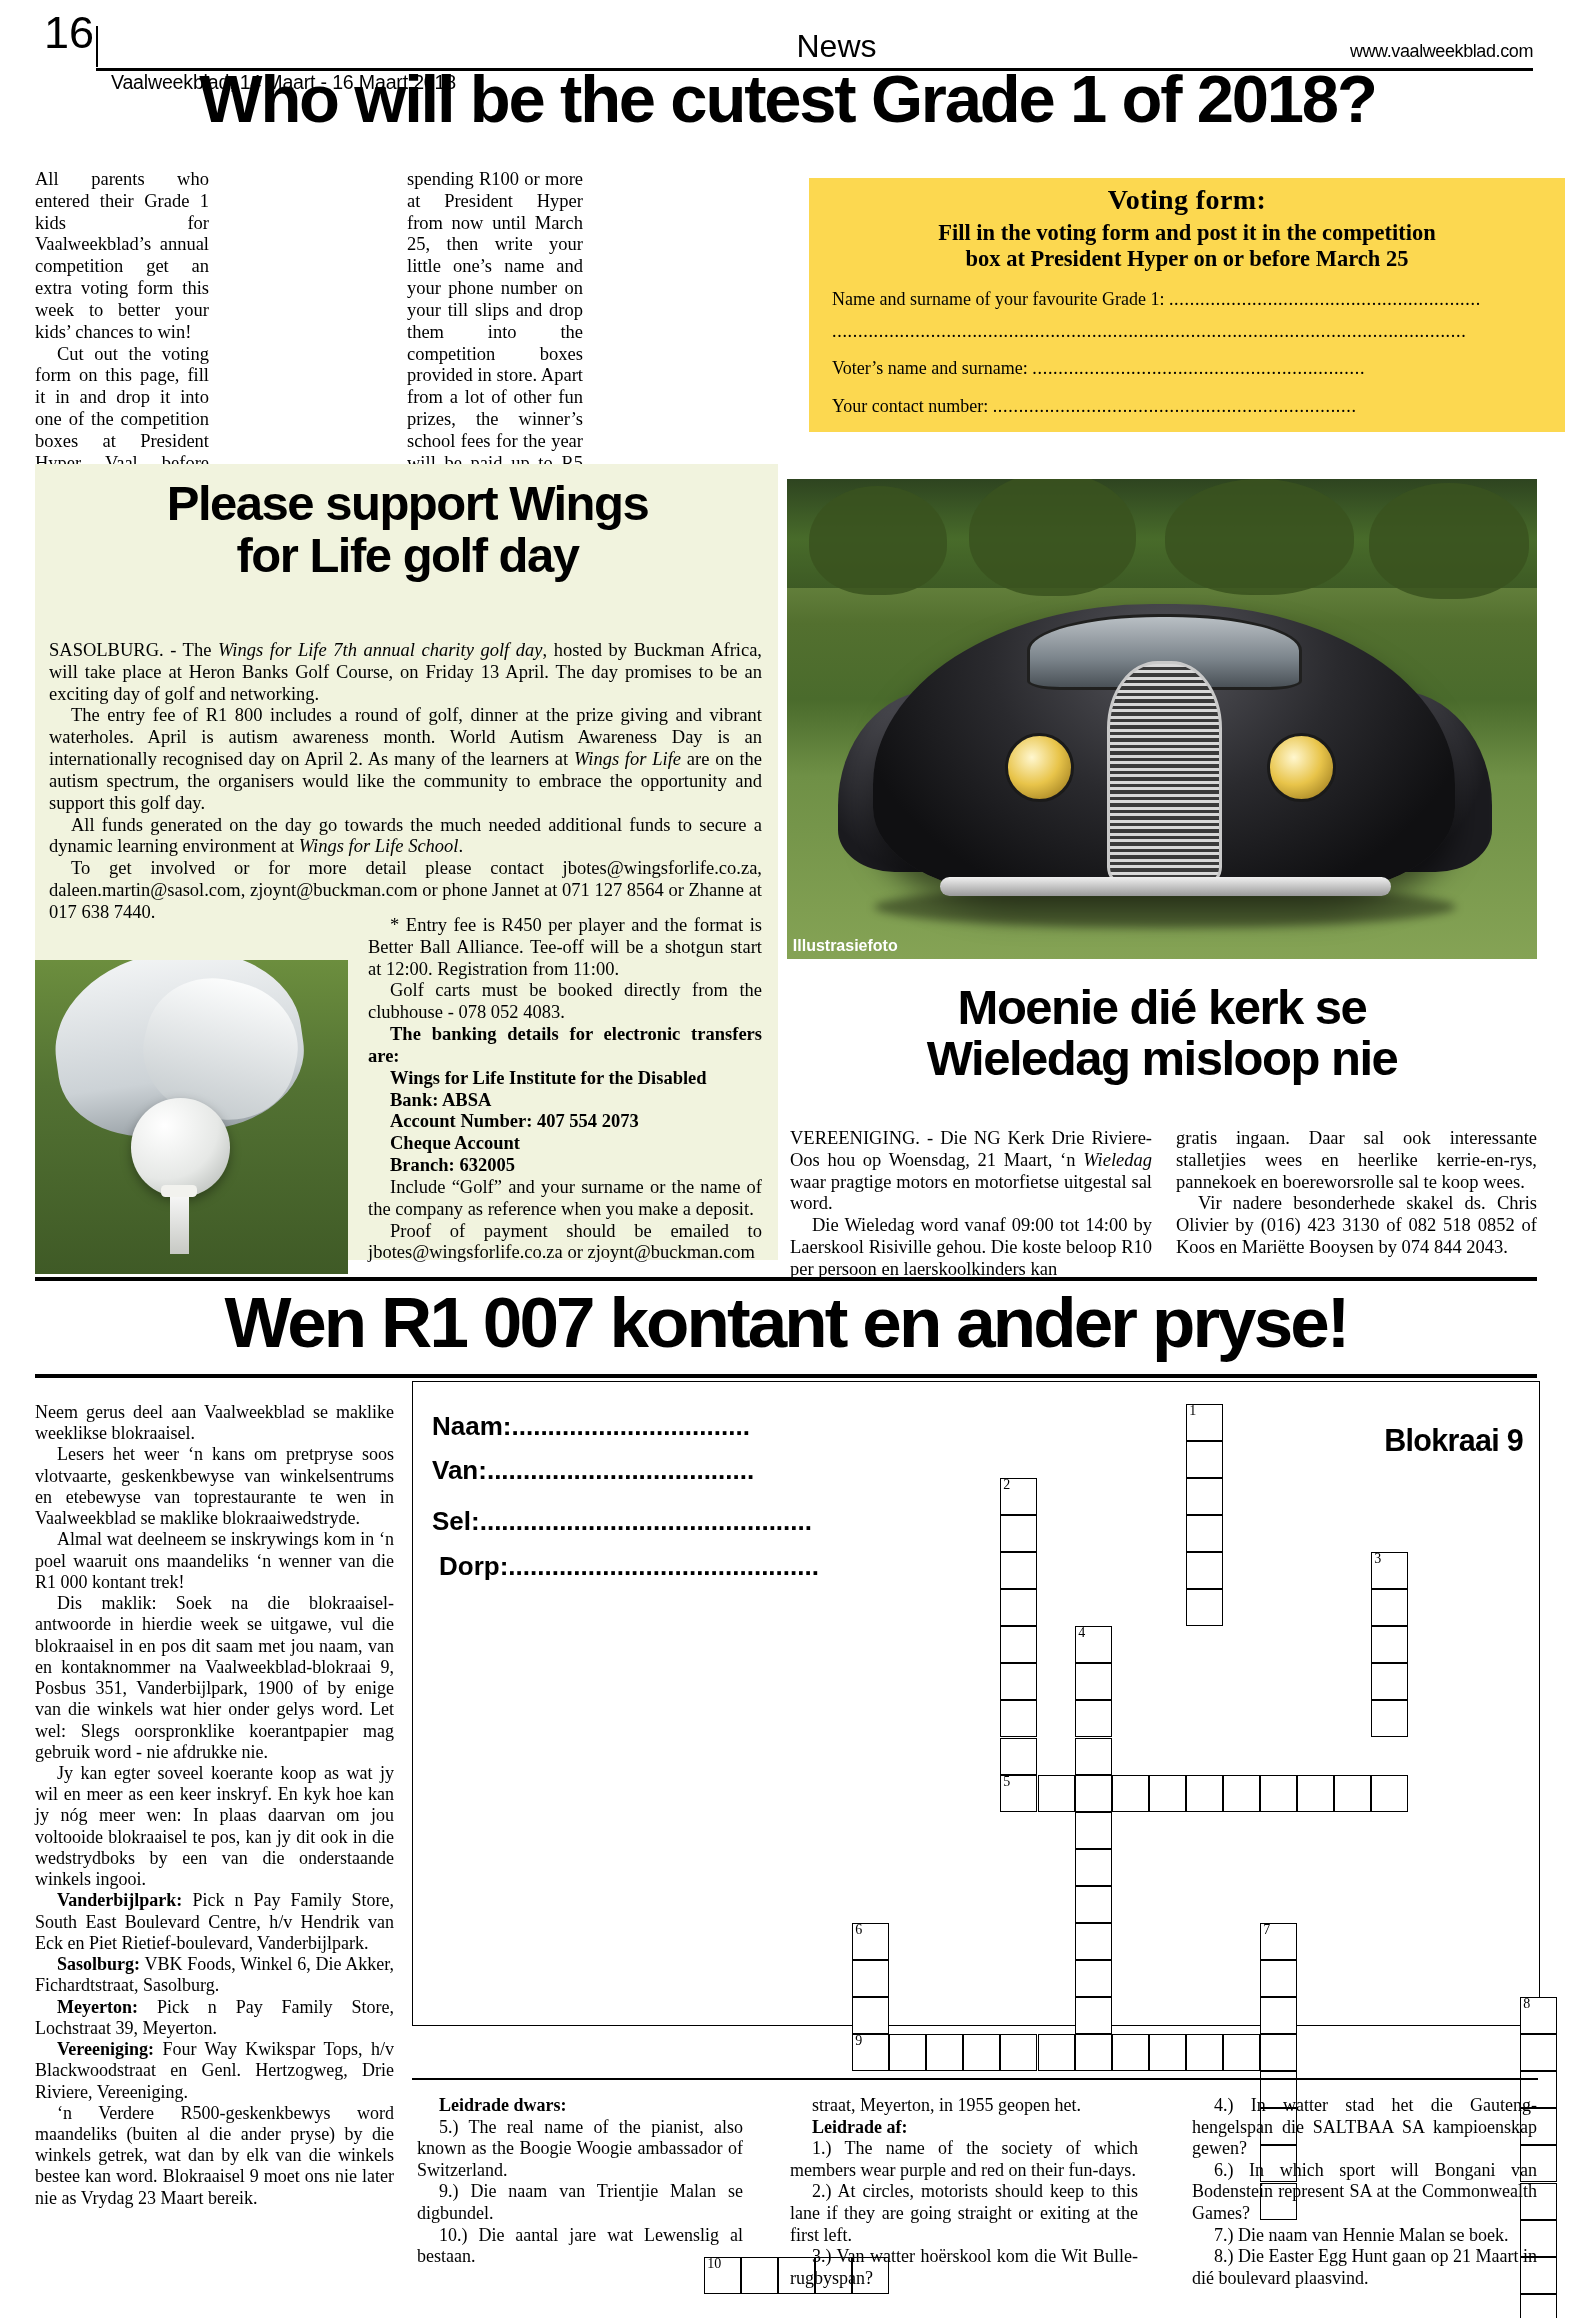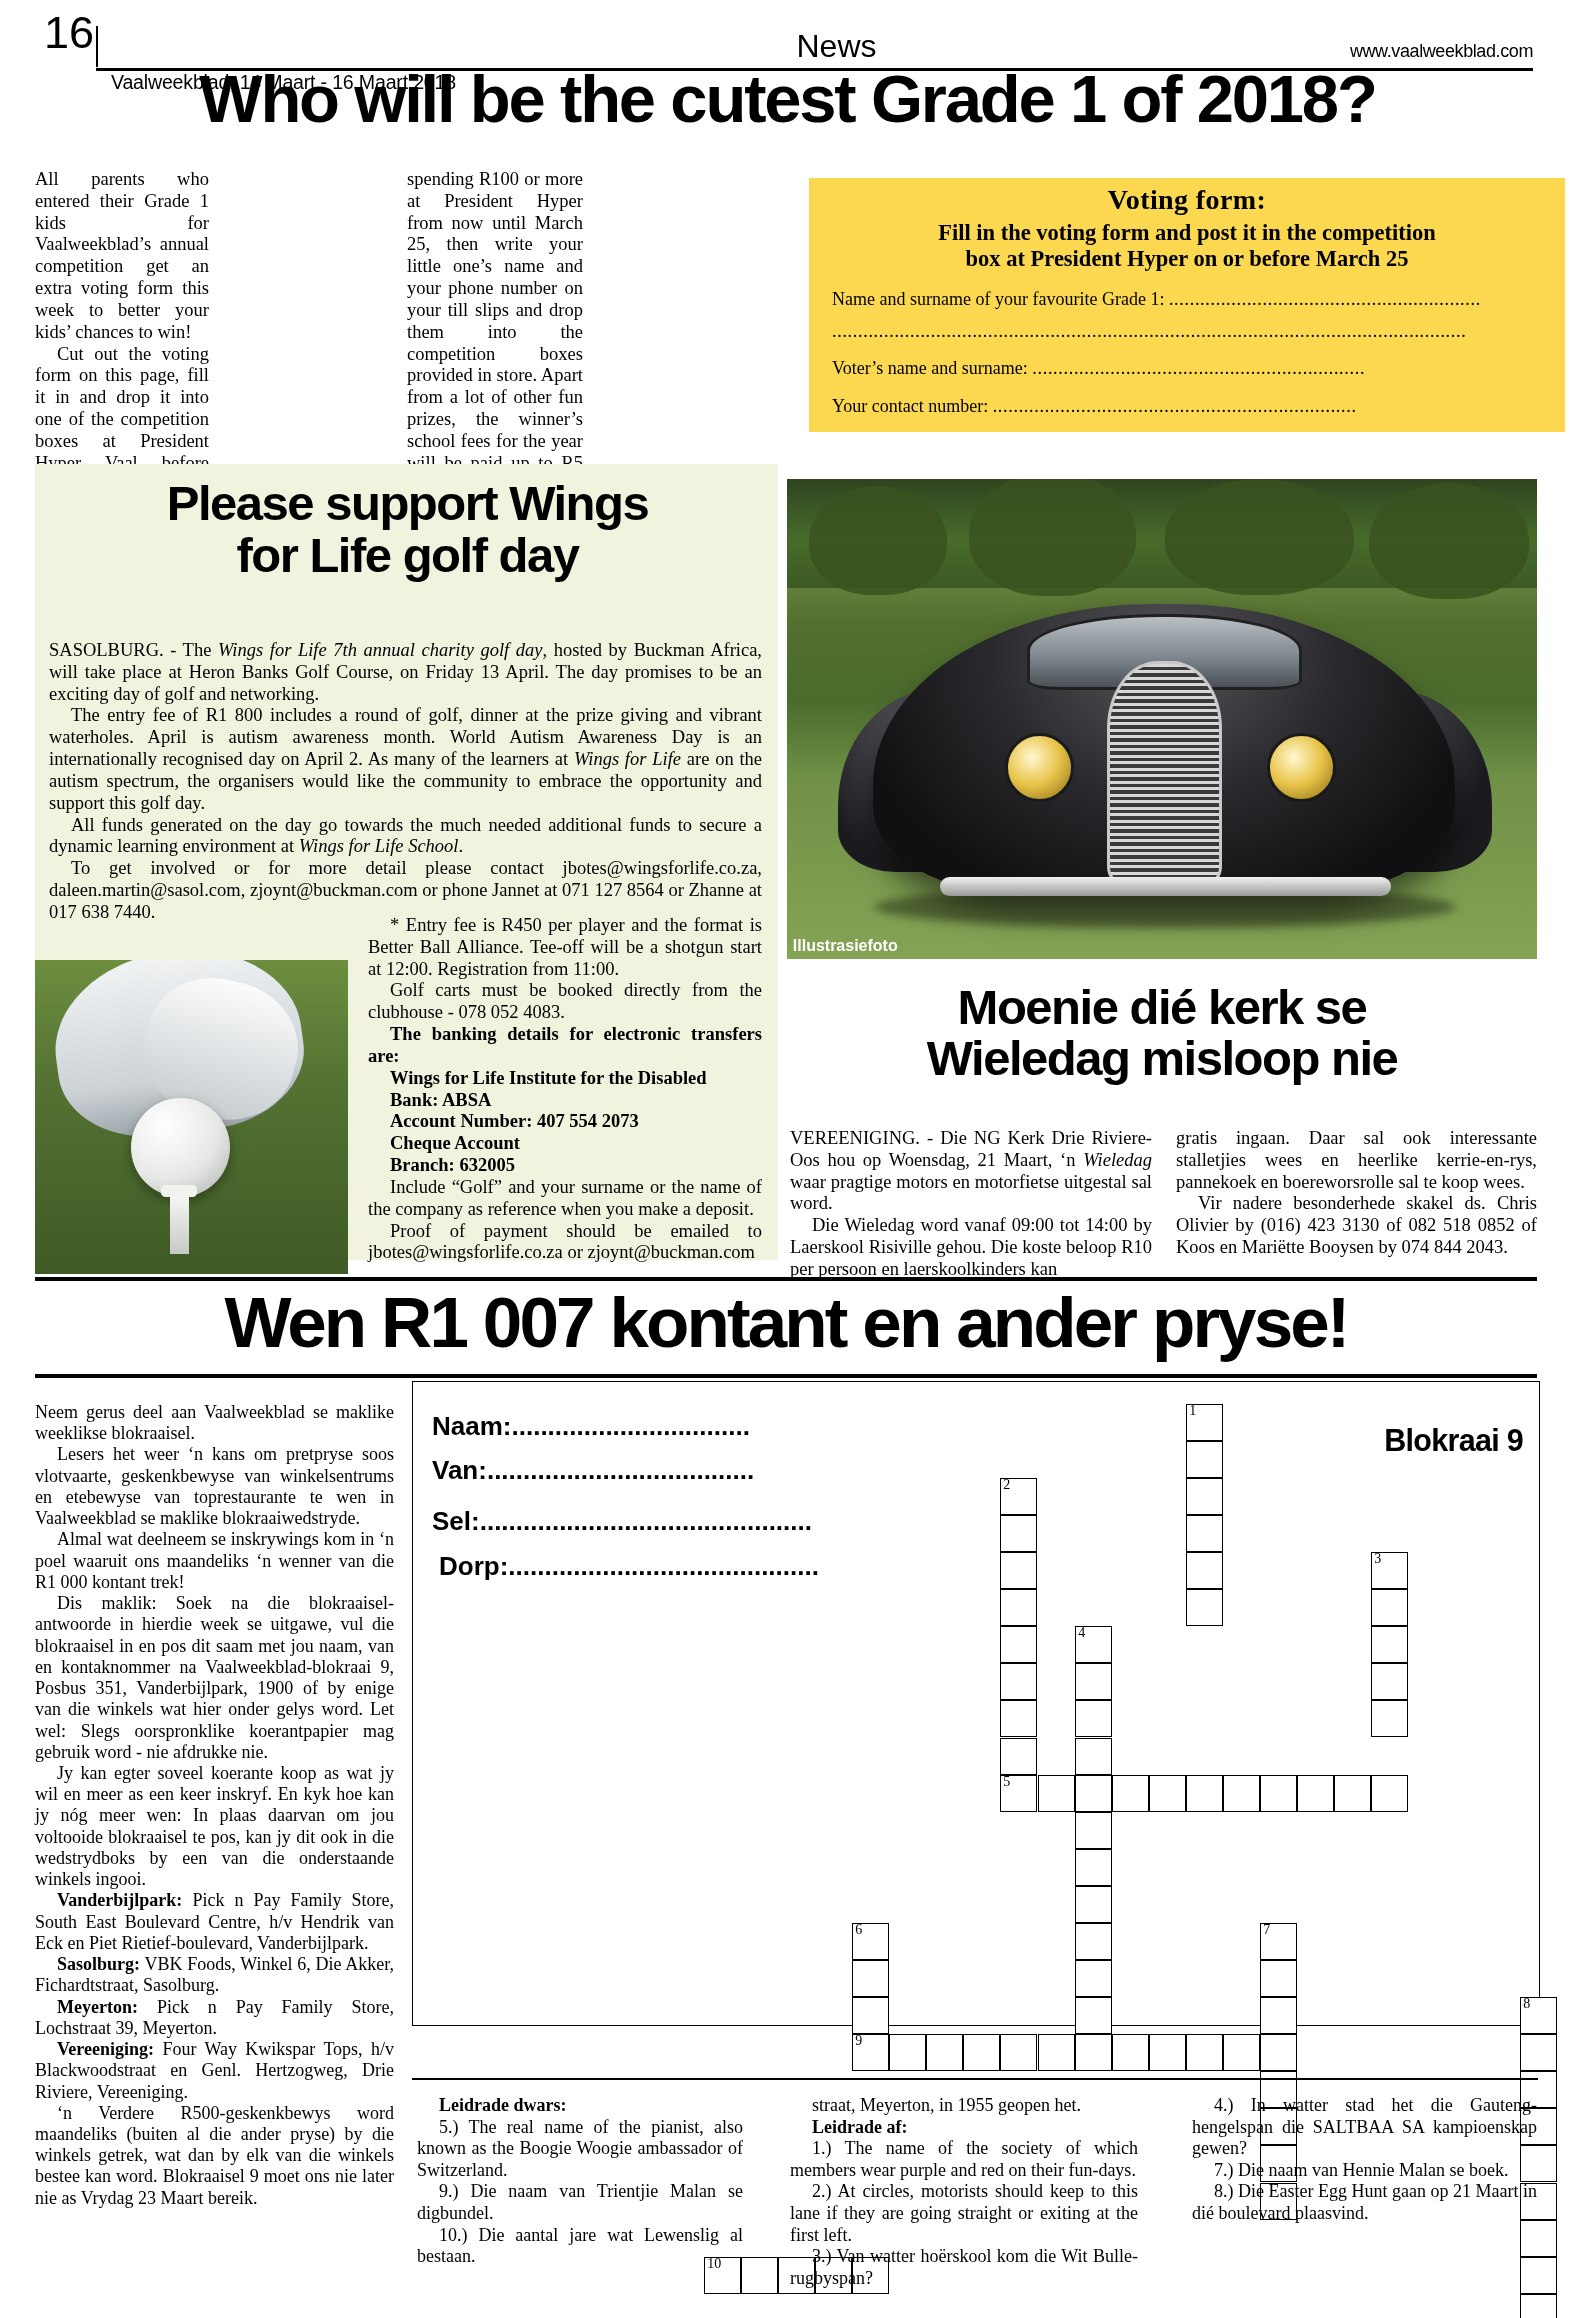--- a/index.html
+++ b/index.html
@@ -352,18 +352,19 @@
   </div>
   <div class="clues" style="left:790px;top:2095px;width:348px;">
     <p class="noind">straat, Meyerton, in 1955 geopen het.</p>
     <p class="hd">Leidrade af:</p>
     <p>1.) The name of the society of which members wear purple and red on their fun-days.</p>
     <p>2.) At circles, motorists should keep to this lane if they are going straight or exiting at the first left.</p>
     <p>3.) Van watter hoërskool kom die Wit Bulle-rugbyspan?</p>
   </div>
   <div class="clues" style="left:1192px;top:2095px;width:345px;">
     <p>4.) In watter stad het die Gauteng-hengelspan die SALTBAA SA kampioenskap gewen?</p>
+    <p>6.) In which sport will Bongani van Bodenstein represent SA at the Commonwealth Games?</p>
     <p>7.) Die naam van Hennie Malan se boek.</p>
     <p>8.) Die Easter Egg Hunt gaan op 21 Maart in dié boulevard plaasvind.</p>
   </div>
 
 </div>
 
 
 </body></html>

